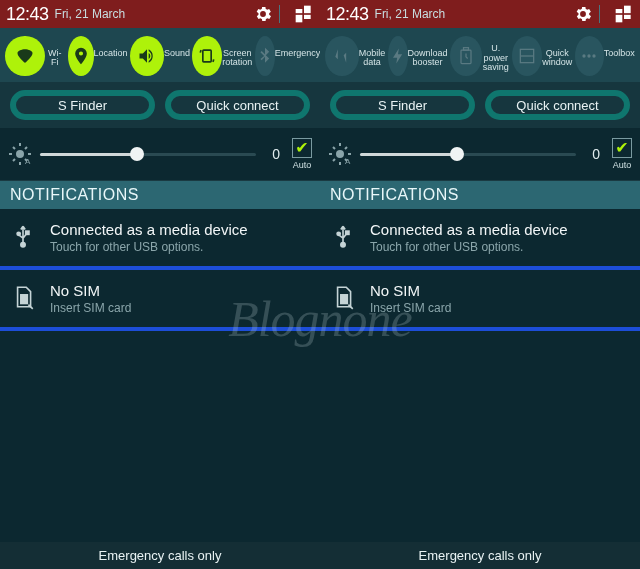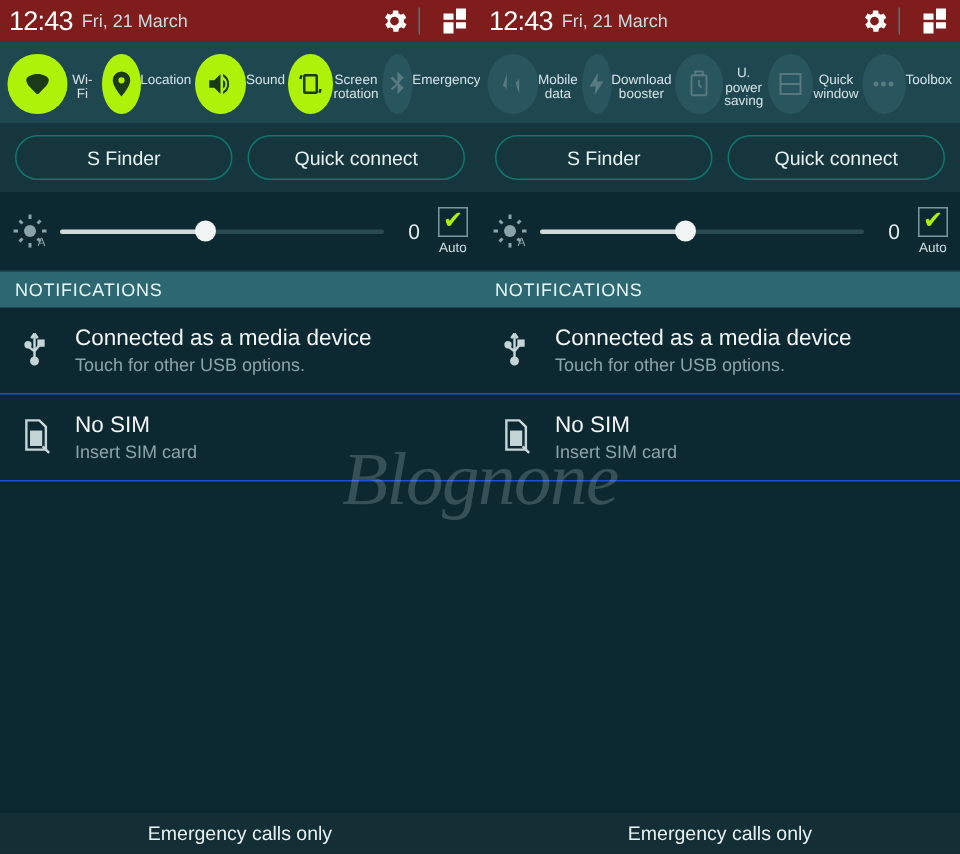--- a/index.html
+++ b/index.html
@@ -96,21 +96,21 @@
   
   .finder-row {
     background: #16363e;
     display: flex;
     padding: 8px 10px;
     gap: 10px;
   }
   .finder-btn {
     flex: 1;
     height: 30px;
-    border: 1px solid #0f766e;
+    border: 6px solid #0f766e;
     border-radius: 15px;
     background: transparent;
     color: #e8f2f3;
     font-size: 13px;
     display: flex;
     align-items: center;
     justify-content: center;
     font-weight: 300;
   }
 
@@ -153,30 +153,30 @@
     width:20px; height:20px; border:1px solid #7a9aa0;
     display:flex; align-items:center; justify-content:center;
   }
   .check { color:#aef20a; font-size:16px; line-height:1; }
   .auto-label { color:#cfe0e2; font-size:9px; margin-top:2px; }
 
   
   .notif-header {
     background: #2c6772;
     color: #e8f7f9;
-    font-size: 12px;
+    font-size: 16px;
     padding: 5px 10px;
     letter-spacing: 0.5px;
   }
 
   
   .notif {
     display:flex;
     padding: 12px 10px;
-    border-bottom: 1px solid #1d4ed8;
+    border-bottom: 4px solid #1d4ed8;
     align-items: flex-start;
     gap: 14px;
   }
   .notif-icon {
     width:26px; height:30px;
     display:flex; align-items:center; justify-content:center;
   }
   .notif-body { flex:1; }
   .notif-title { color:#f2f6f7; font-size:15px; font-weight:300; }
   .notif-sub { color:#8ba6ab; font-size:12px; margin-top:2px; font-weight:300; }

